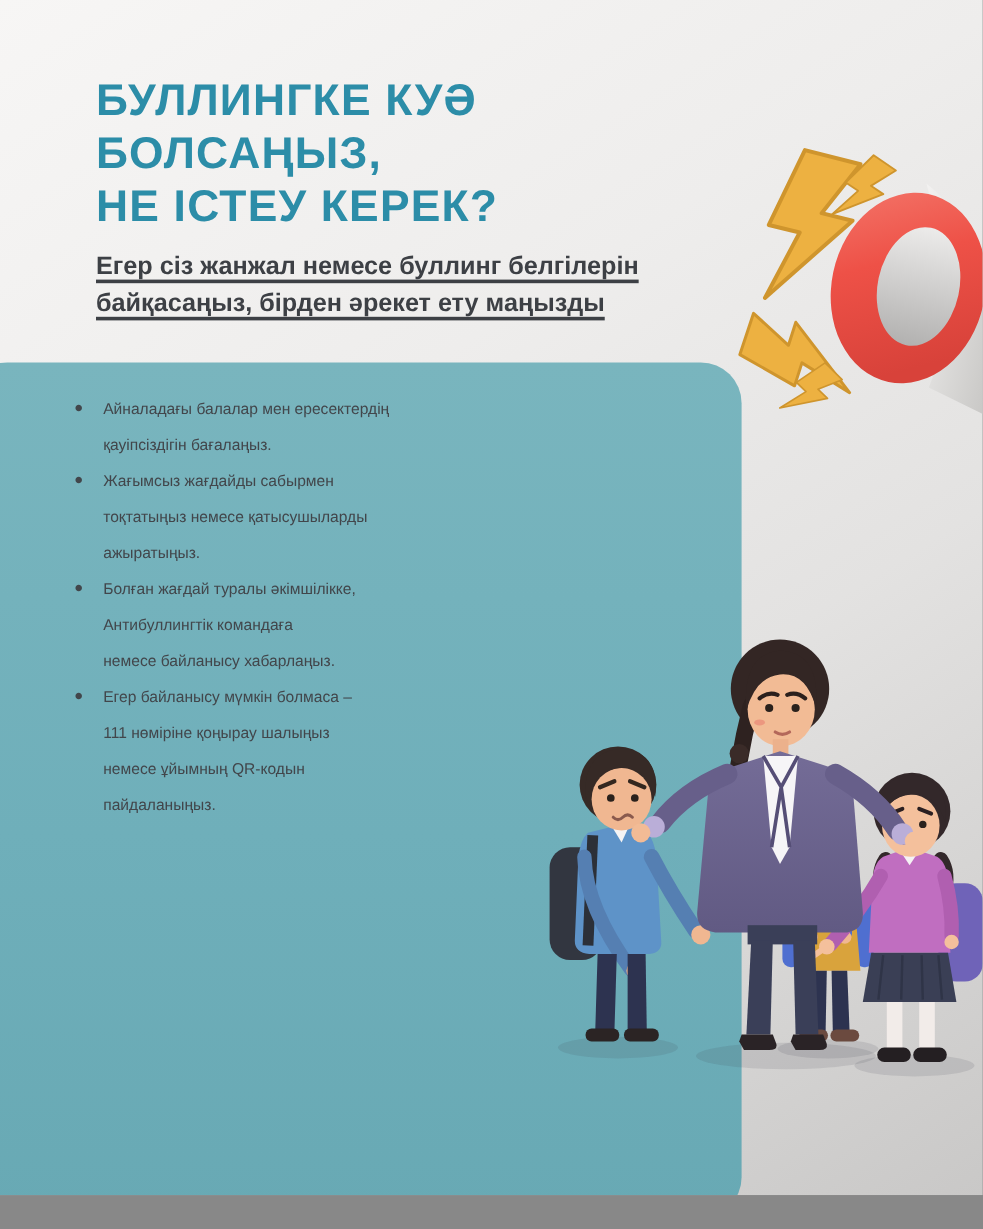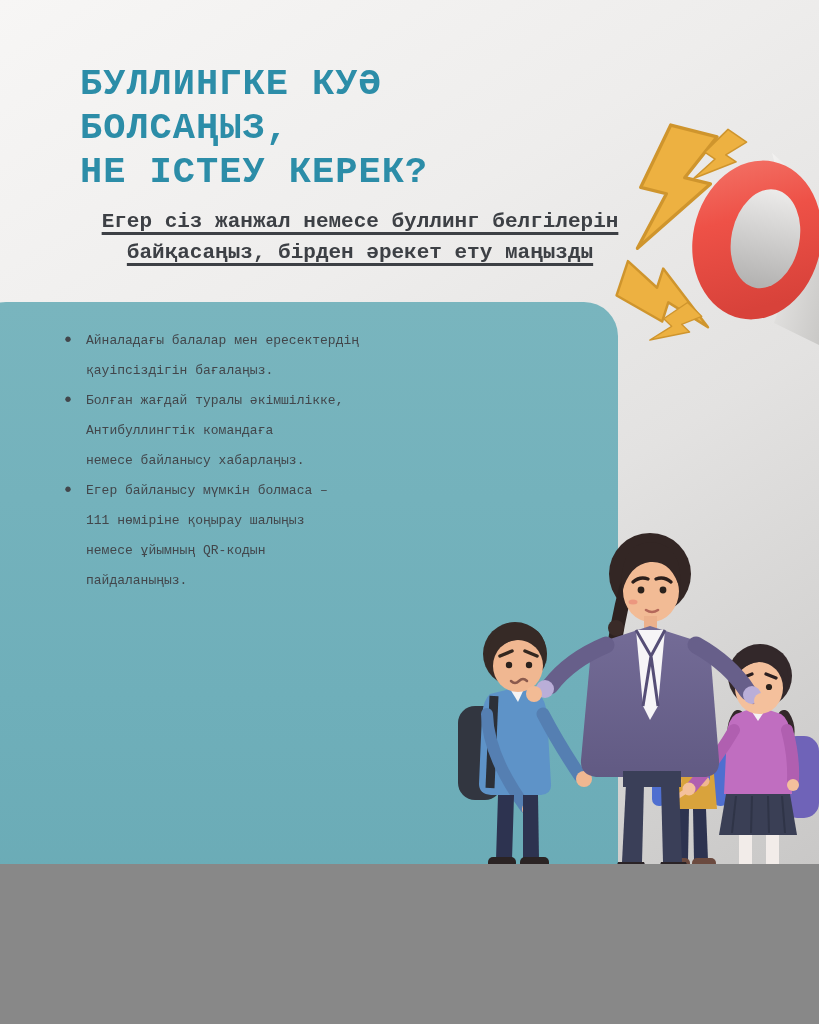--- a/index.html
+++ b/index.html
@@ -1,38 +1,37 @@
 <!DOCTYPE html>
 <html><head>
 <meta charset="utf-8">
 <style>
   html,body{margin:0;padding:0;background:#888;}
   .poster{
     position:relative;
-    width:819px;height:864px;
+    width:819px;height:996px;
     overflow:hidden;
-    font-family:Liberation Mono, monospace;
+    font-family:Liberation Sans, sans-serif;
     background:linear-gradient(148deg,#f7f6f5 0%,#eeedec 35%,#e3e2e1 62%,#c9c8c7 100%);
   }
   .pre{white-space:pre-line;}
   .title{
     position:absolute;left:80px;top:62px;width:600px;
     margin:0;
     font-size:37px;line-height:44px;font-weight:bold;letter-spacing:1px;
     color:#2c8da8;
   }
   .subtitle{
     position:absolute;left:80px;top:206px;width:560px;
     margin:0;
     font-size:21px;line-height:31px;font-weight:bold;
     color:#3d4045;
     text-decoration:underline;
     text-decoration-thickness:2.5px;
     text-underline-offset:5px;
-    text-align:center;
   }
   .panel{
     position:absolute;left:-28px;top:302px;
     width:646px;height:713px;
     background:linear-gradient(180deg,#79b5be 0%,#6fafba 55%,#68a9b4 100%);
     border-radius:34px;
   }
   .advice-list{
     position:absolute;left:88px;top:24px;
     width:520px;
@@ -64,20 +63,23 @@
 БОЛСАҢЫЗ,
 НЕ ІСТЕУ КЕРЕК?</h1>
 
   <p class="subtitle pre">Егер сіз жанжал немесе буллинг белгілерін
 байқасаңыз, бірден әрекет ету маңызды</p>
 
   <section class="panel">
     <ul class="advice-list">
       <li class="pre">Айналадағы балалар мен ересектердің
 қауіпсіздігін бағалаңыз.</li>
+      <li class="pre">Жағымсыз жағдайды сабырмен
+тоқтатыңыз немесе қатысушыларды
+ажыратыңыз.</li>
       <li class="pre">Болған жағдай туралы әкімшілікке,
 Антибуллингтік командаға
 немесе байланысу хабарлаңыз.</li>
       <li class="pre">Егер байланысу мүмкін болмаса –
 111 нөміріне қоңырау шалыңыз
 немесе ұйымның QR-кодын
 пайдаланыңыз.</li>
     </ul>
   </section>
 

